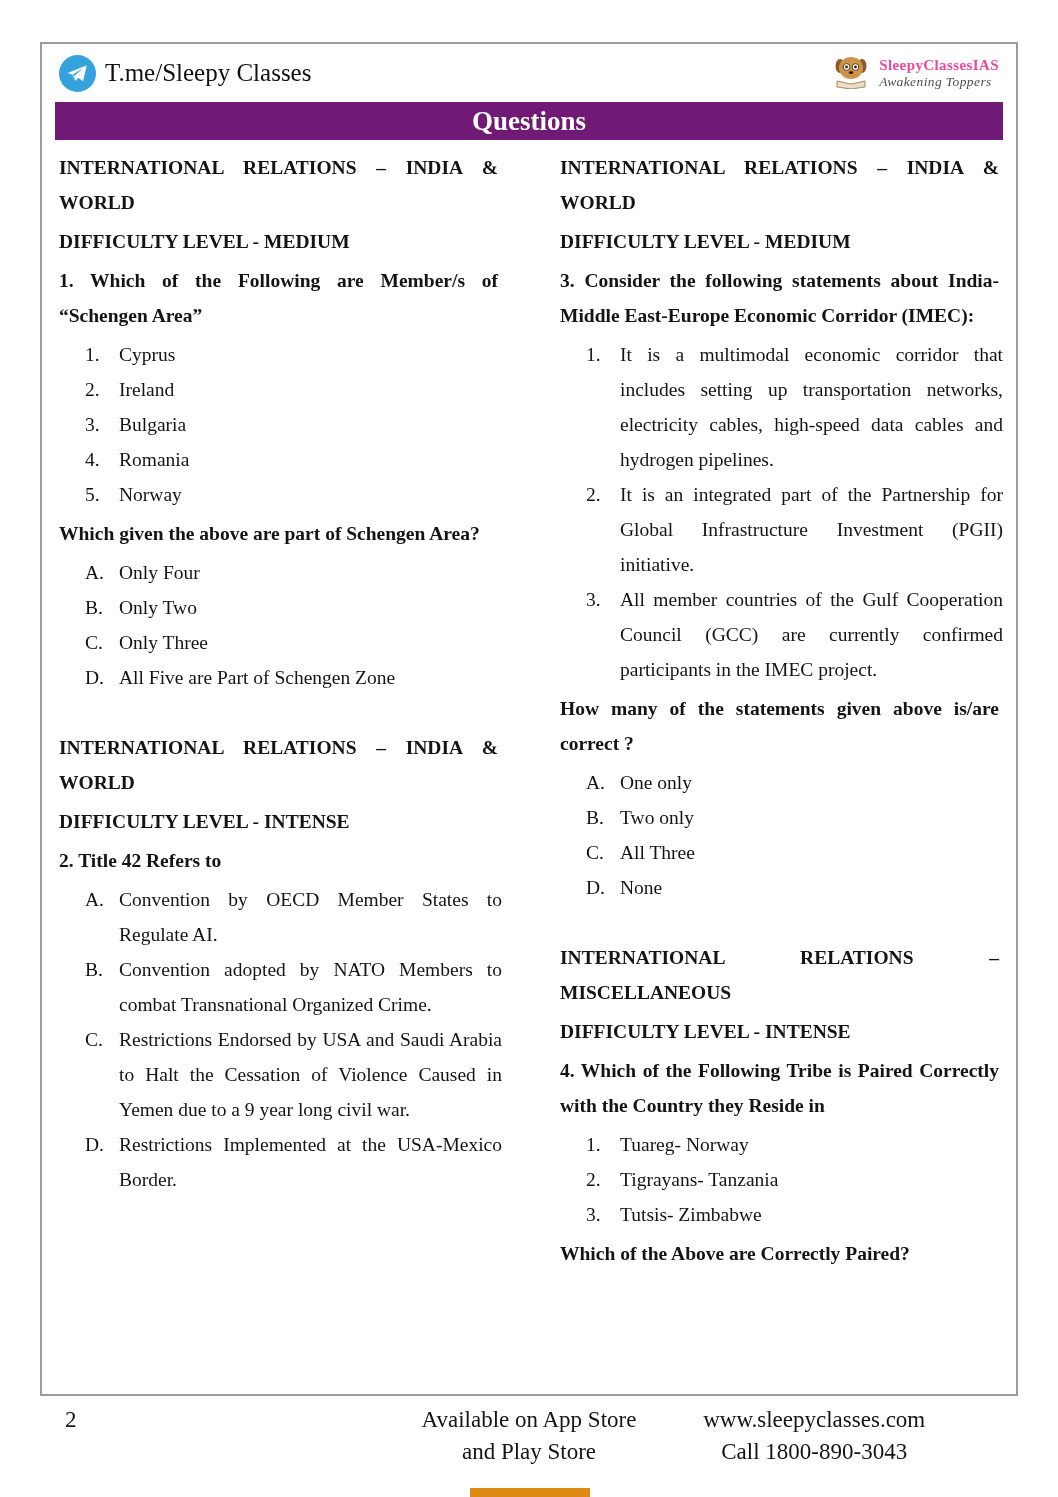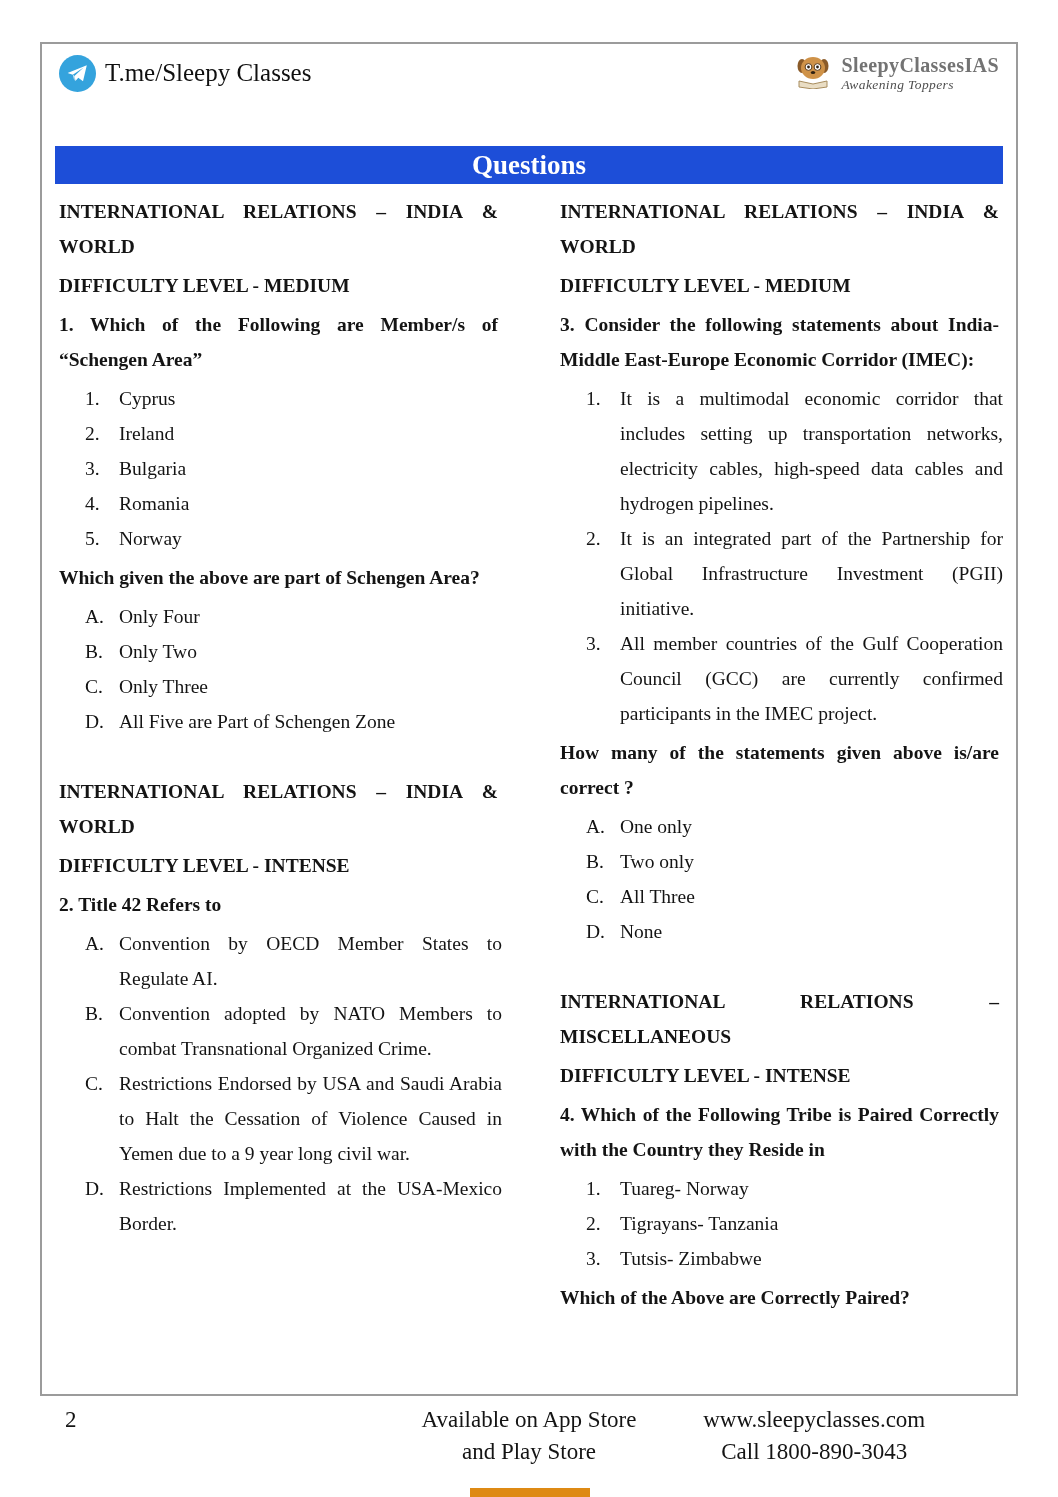--- a/index.html
+++ b/index.html
@@ -12,24 +12,24 @@
     position:absolute; left:40px; top:42px; width:978px; height:1354px;
     border:2px solid #9b9b9b; padding:0 13px; background:#fff;
   }
   
   .header { height:58px; display:flex; align-items:center; justify-content:space-between; padding:0 4px; }
   .header-left { display:flex; align-items:center; gap:9px; cursor:pointer; }
   .tg-icon { width:37px; height:37px; display:inline-block; }
   .tg-text { font-size:25px; color:#101010; }
   .brand { display:flex; align-items:center; gap:7px; }
   .brand-text { display:flex; flex-direction:column; line-height:1.15; }
-  .brand-name { color:#737373; font-weight:bold; font-size:20px; letter-spacing:.4px; }
+  .brand-name { color:#ec4899; font-weight:bold; font-size:15px; letter-spacing:.4px; }
   .brand-tagline { color:#4e4e4e; font-size:13.5px; font-style:italic; letter-spacing:.4px; }
   
-  .banner { background:#1d4ed8; height:38px; display:flex; align-items:center; justify-content:center;margin-top:44px; }
+  .banner { background:#701a75; height:38px; display:flex; align-items:center; justify-content:center; }
   .banner-title { color:#ffffff; font-weight:bold; font-size:27px; }
   
   .columns { display:flex; justify-content:space-between; padding-top:6px; }
   .col { width:447px; font-size:19.5px; line-height:35px; }
   p { margin:4px; }
   .j { text-align:justify; }
   .bold { font-weight:bold; }
   .li { display:flex; padding-left:30px; }
   .li .n { width:34px; flex-shrink:0; }
   .li .t { flex:1; text-align:justify; }

